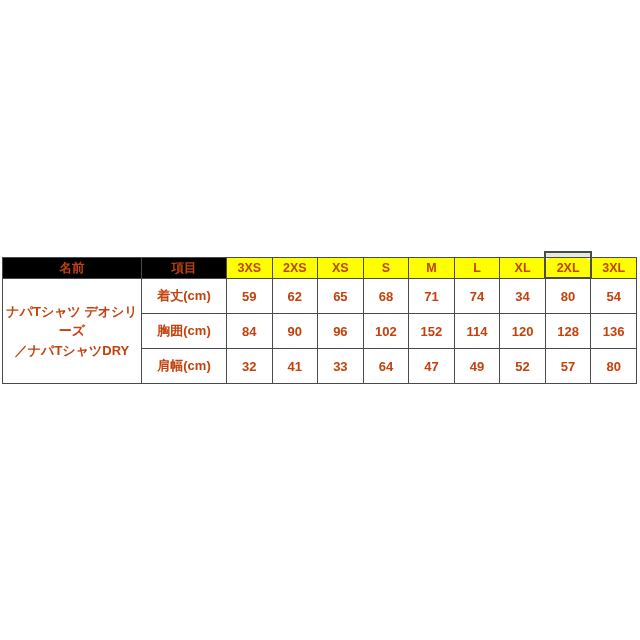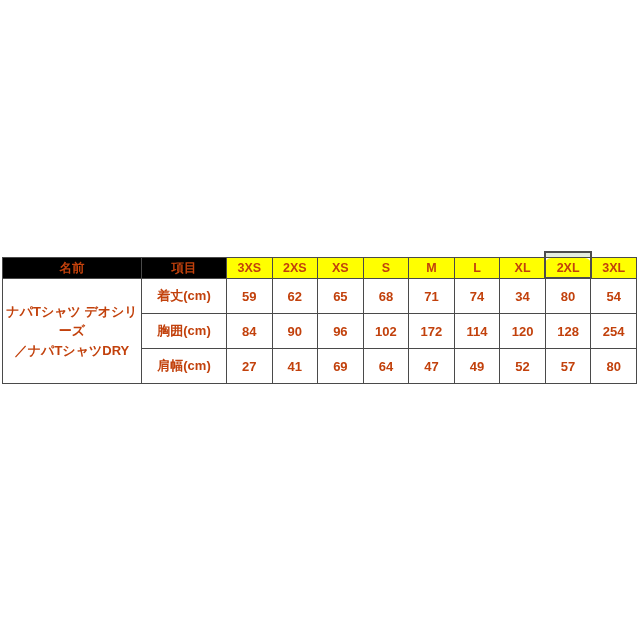--- a/index.html
+++ b/index.html
@@ -123,31 +123,31 @@
           <td>34</td>
           <td>80</td>
           <td>54</td>
         </tr>
         <tr>
           <td class="label-cell">胸囲(cm)</td>
           <td>84</td>
           <td>90</td>
           <td>96</td>
           <td>102</td>
-          <td>172</td>
+          <td>152</td>
           <td>114</td>
           <td>120</td>
           <td>128</td>
-          <td>254</td>
+          <td>136</td>
         </tr>
         <tr>
           <td class="label-cell">肩幅(cm)</td>
-          <td>27</td>
+          <td>32</td>
           <td>41</td>
-          <td>69</td>
+          <td>33</td>
           <td>64</td>
           <td>47</td>
           <td>49</td>
           <td>52</td>
           <td>57</td>
           <td>80</td>
         </tr>
       </tbody>
     </table>
   </div>

